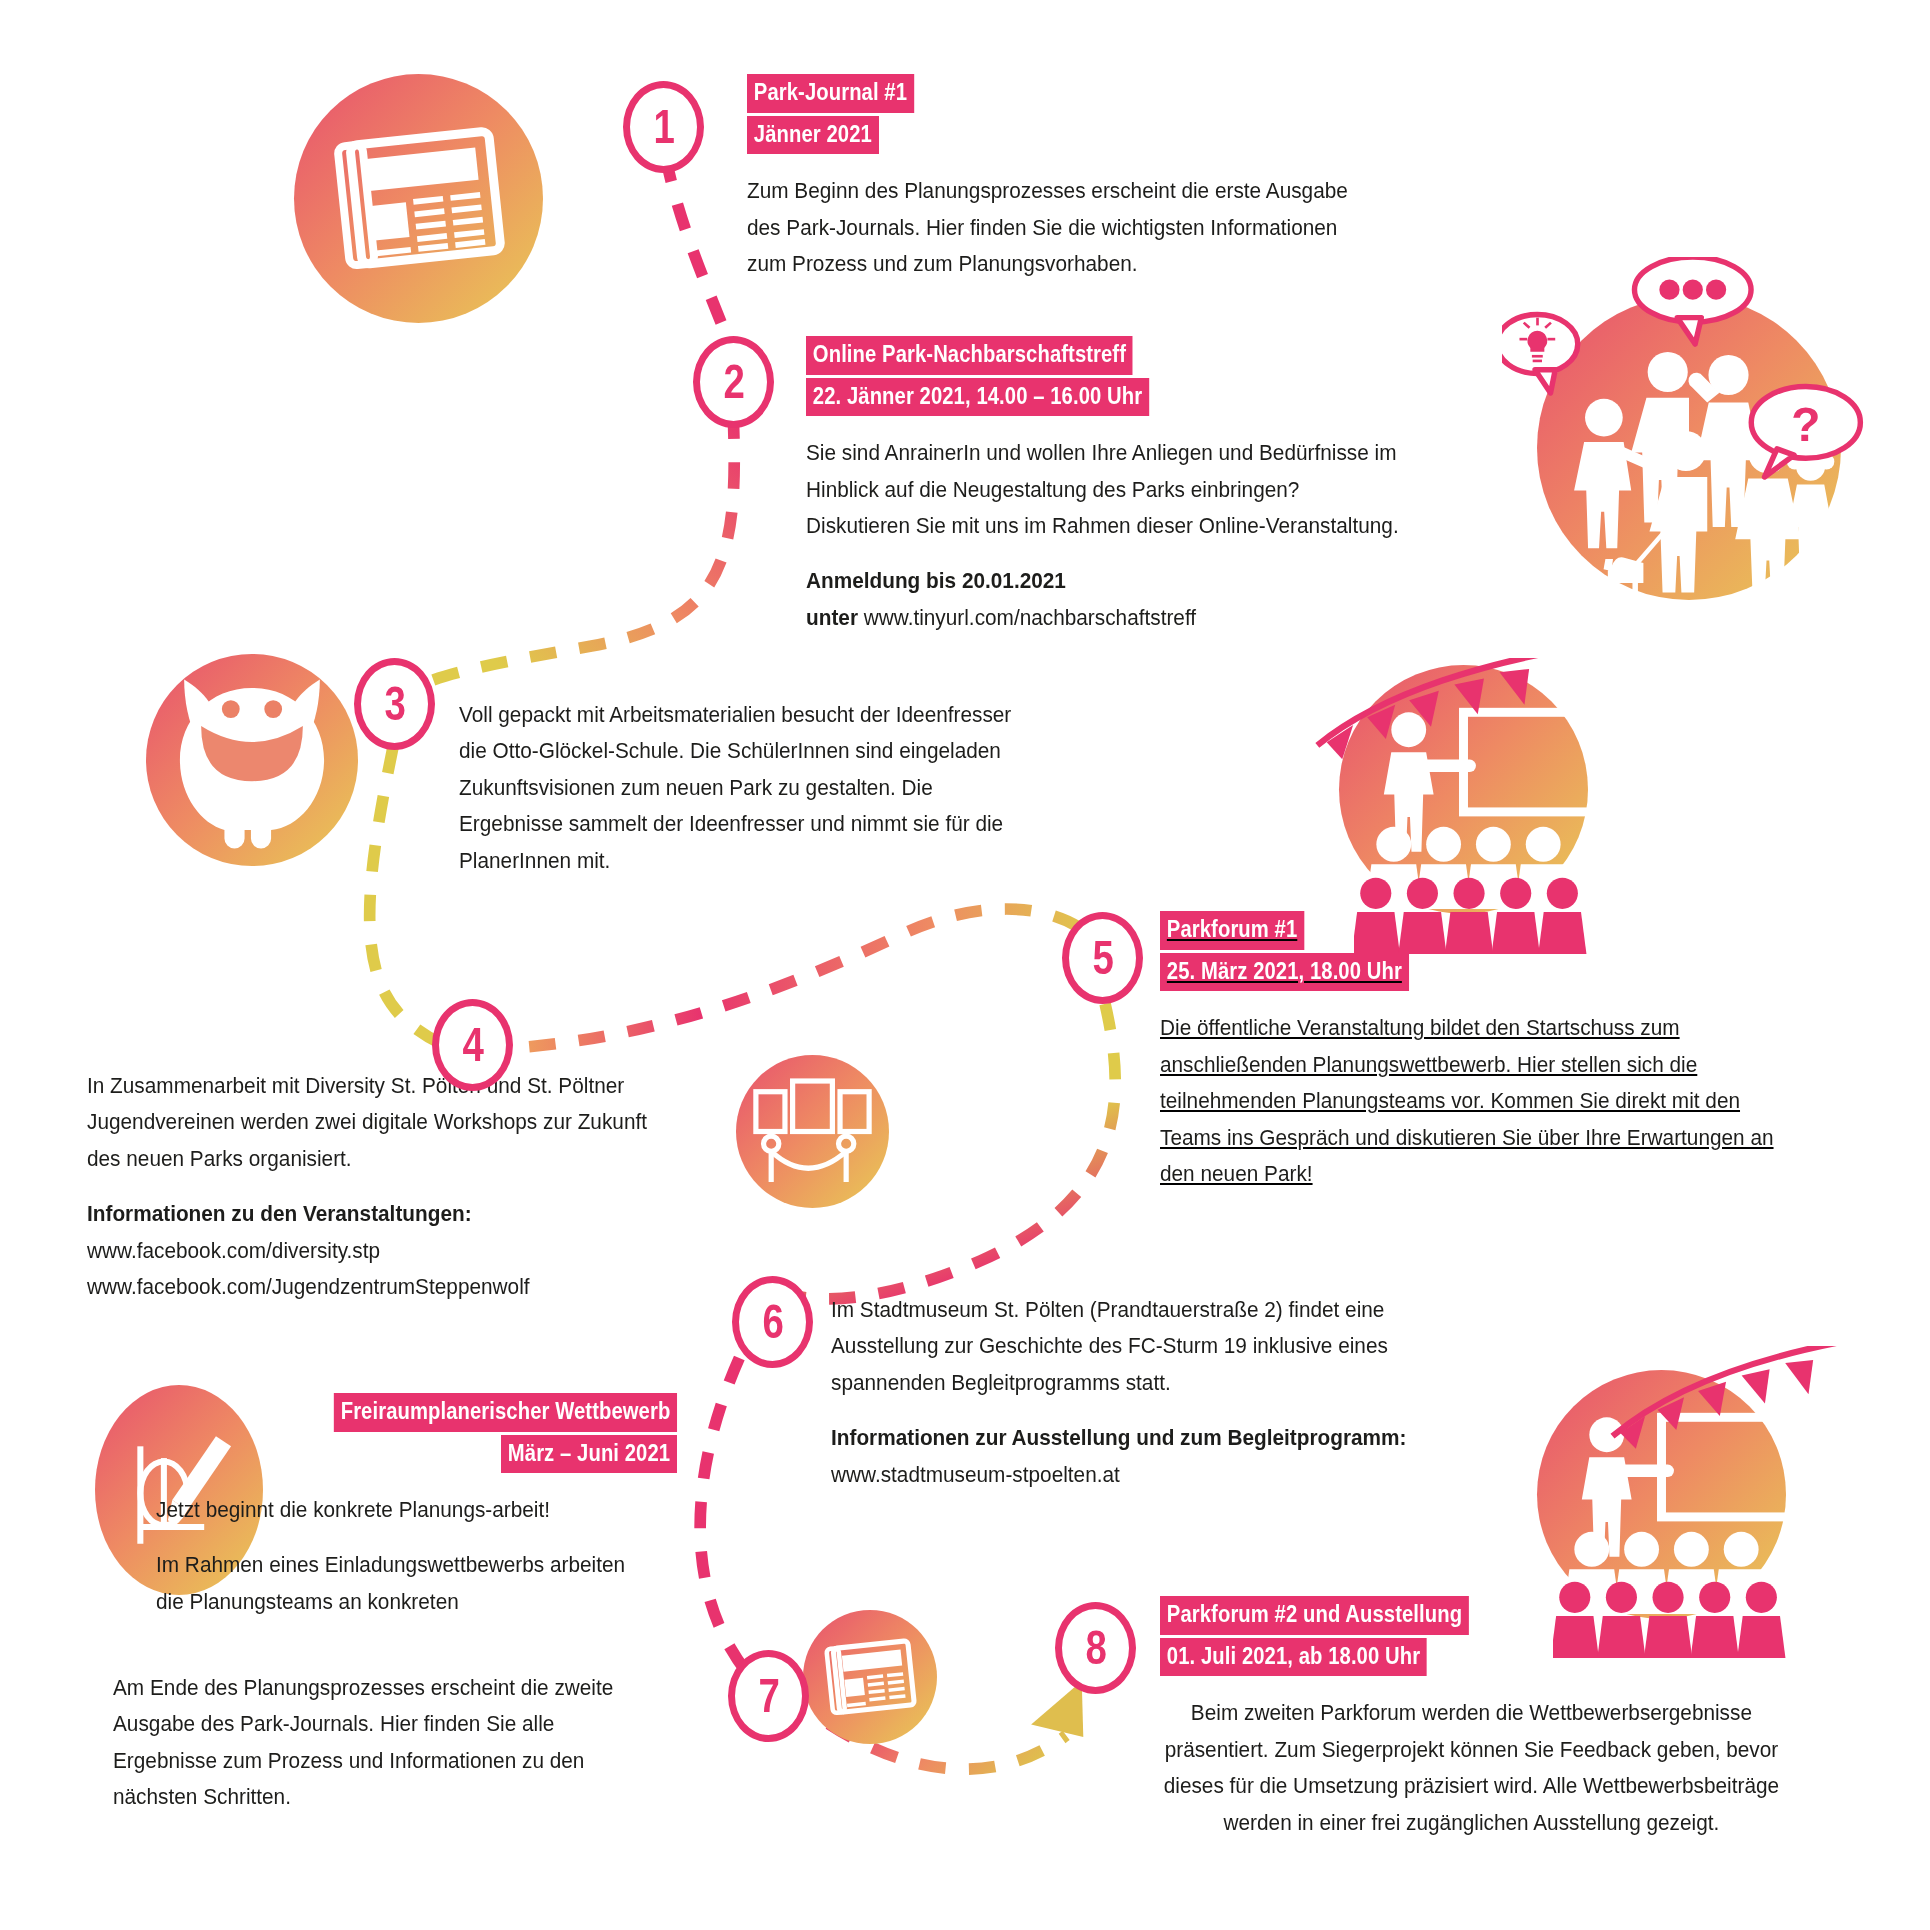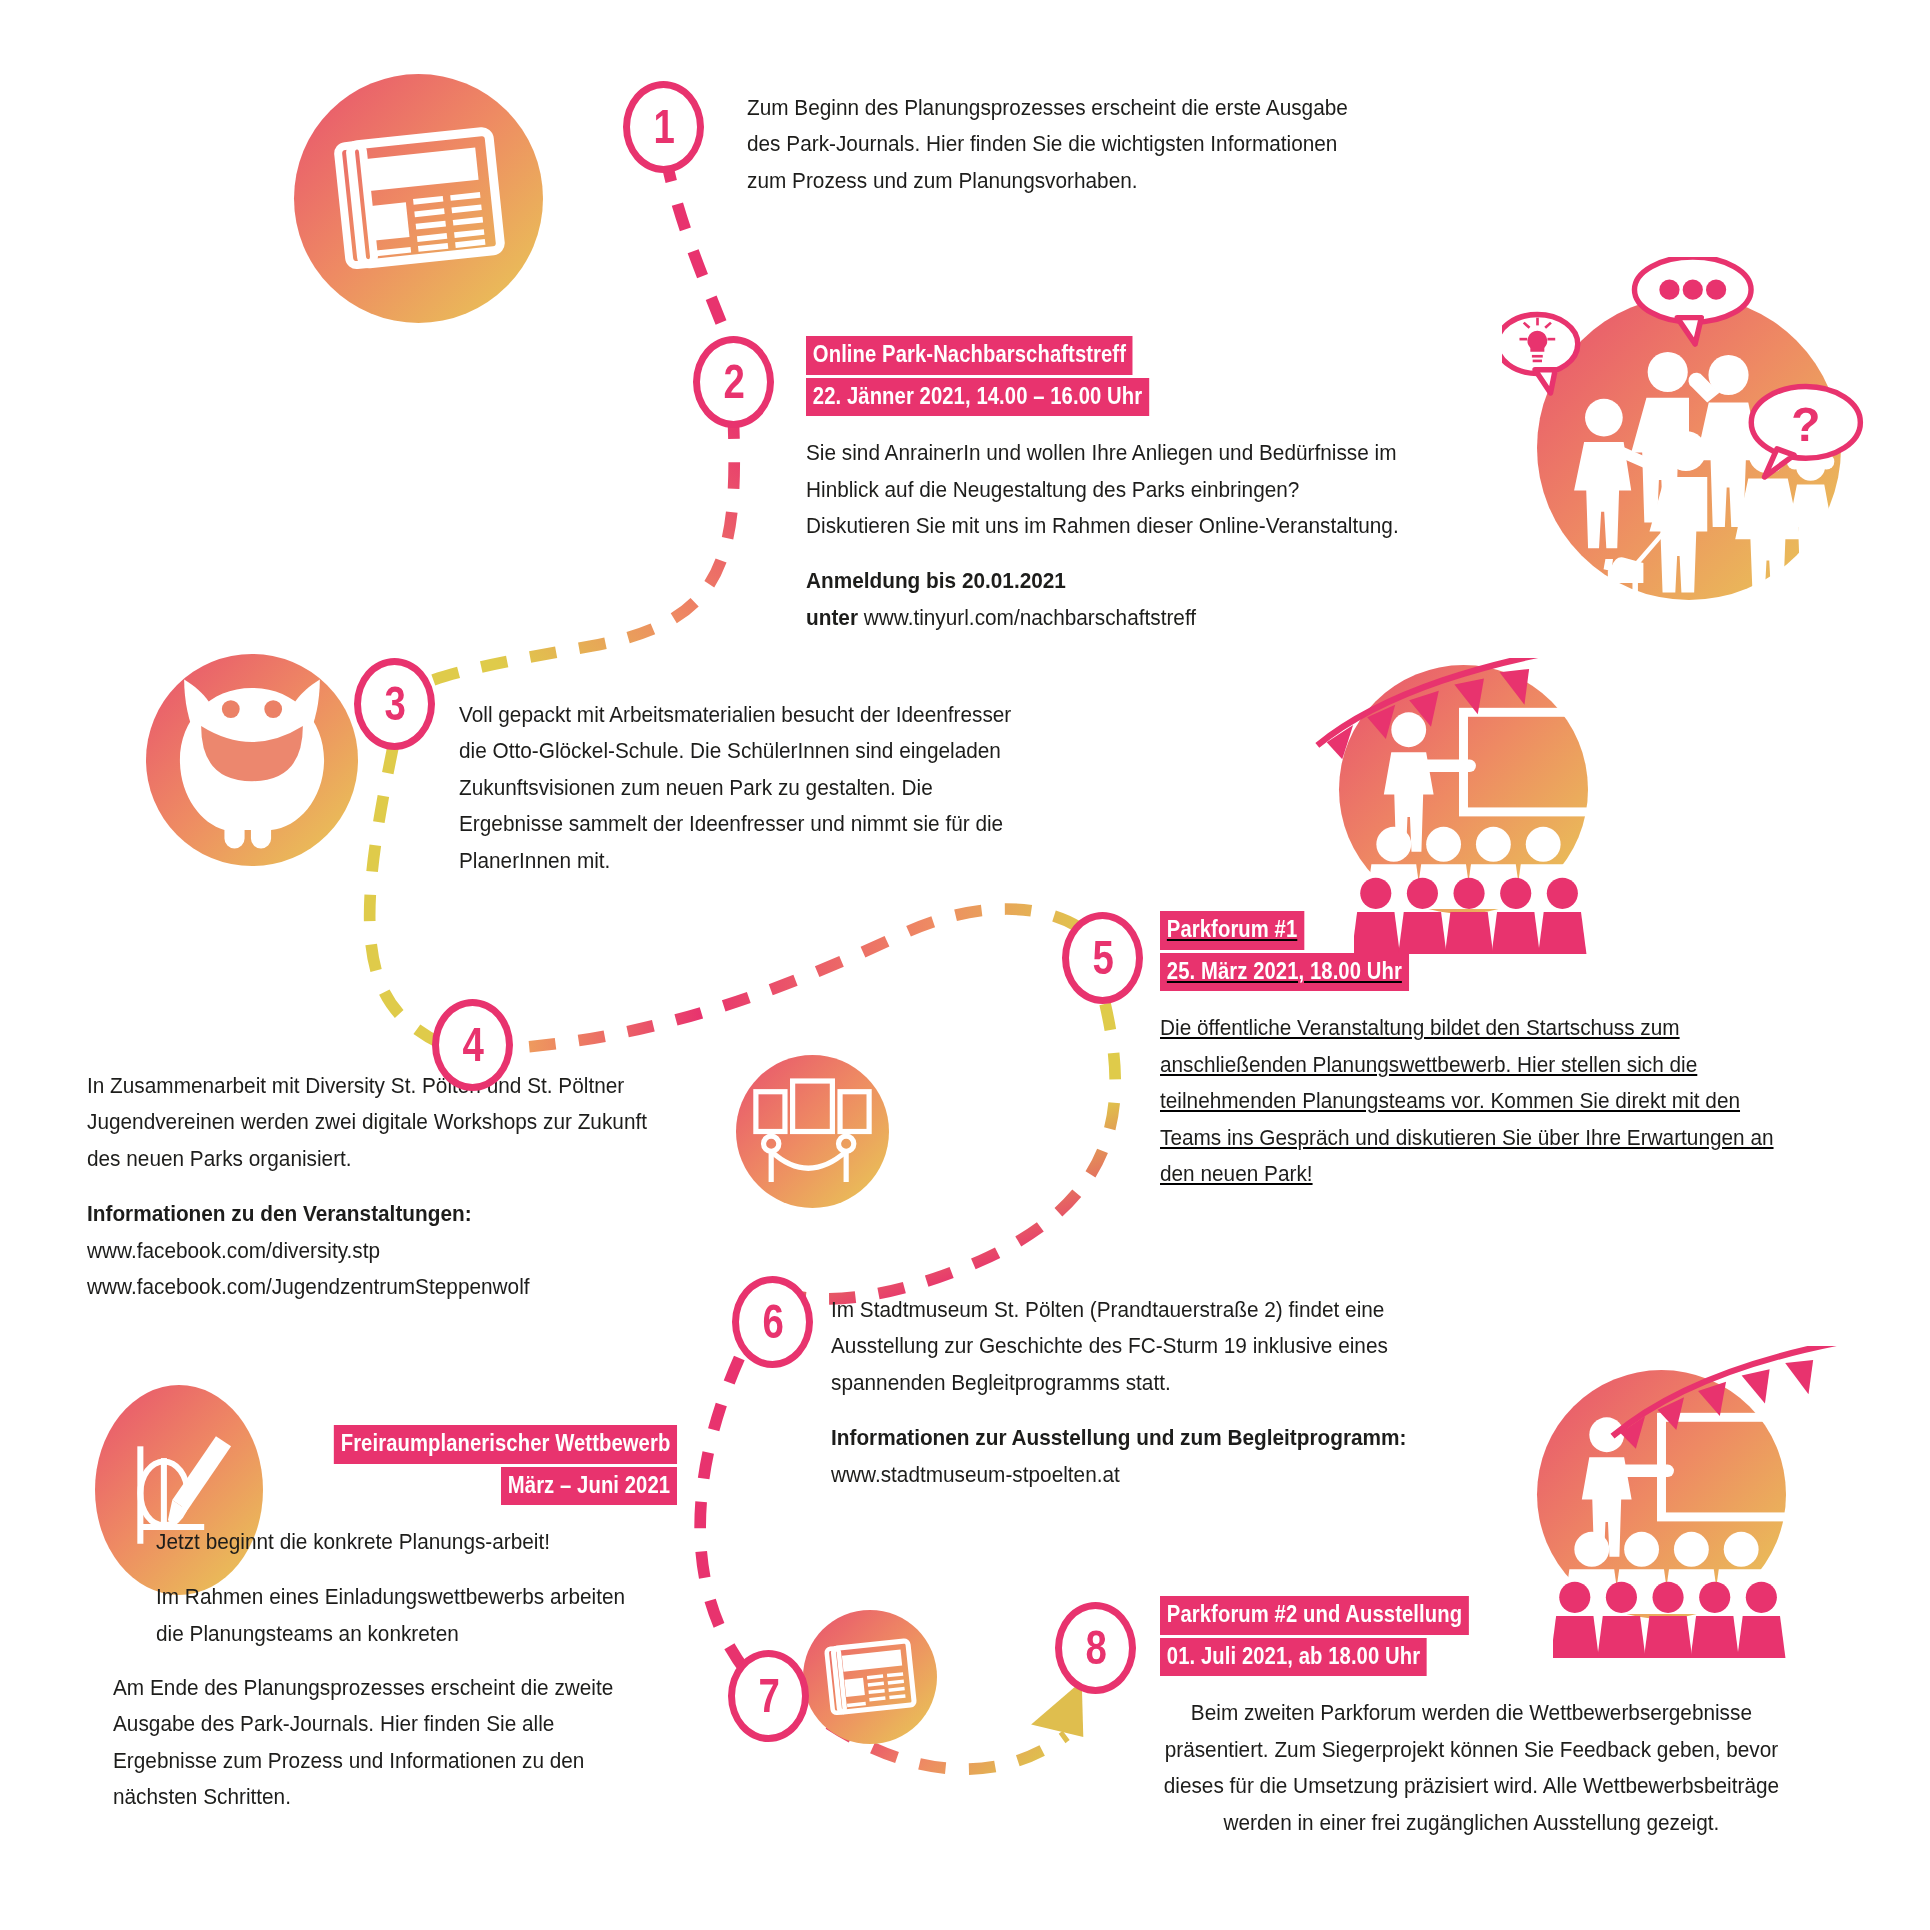--- a/index.html
+++ b/index.html
@@ -30,21 +30,21 @@
     font-size: 48px;
     color: #E8336E;
     line-height: 1;
     transform: scaleX(0.80);
     letter-spacing: -0.8px;
   }
 
   
   .block { position: absolute; z-index: 20; }
   .tag-wrap { display: flex; flex-direction: column; align-items: flex-start; }
-  .tag-wrap.right { align-items: flex-end; margin-top: 32px; }
+  .tag-wrap.right { align-items: flex-end; }
   .tag {
     background: #E8336E;
     color: #ffffff;
     font-weight: 700;
     font-size: 23px;
     line-height: 1.0;
     padding: 7px 7.8px 8.6px 7.8px;
     margin-bottom: 3.1px;
     transform: scaleX(0.88);
     transform-origin: left center;
@@ -396,20 +396,24 @@
     <span>6</span>
     </div>
   <div class="num-circle" style="left:728px; top:1650px;">
     <span>7</span>
     </div>
   <div class="num-circle" style="left:1055px; top:1602px;">
     <span>8</span>
     </div>
 
   <div class="block" style="left:747px; top:74px; width:677px;">
+    <div class="tag-wrap">
+      <div class="tag">Park-Journal #1</div>
+      <div class="tag">Jänner 2021</div>
+    </div>
     <div class="body-text">
       <p>Zum Beginn des Planungsprozesses erscheint die erste Ausgabe des Park-Journals. Hier finden Sie die wichtigsten Informationen zum Prozess und zum Planungsvorhaben.</p>
     </div>
   </div>
 
   <div class="block" style="left:806px; top:336px; width:646px;">
     <div class="tag-wrap">
       <div class="tag">Online Park-Nachbarschaftstreff</div>
       <div class="tag">22. Jänner 2021, 14.00 – 16.00 Uhr</div>
     </div>

